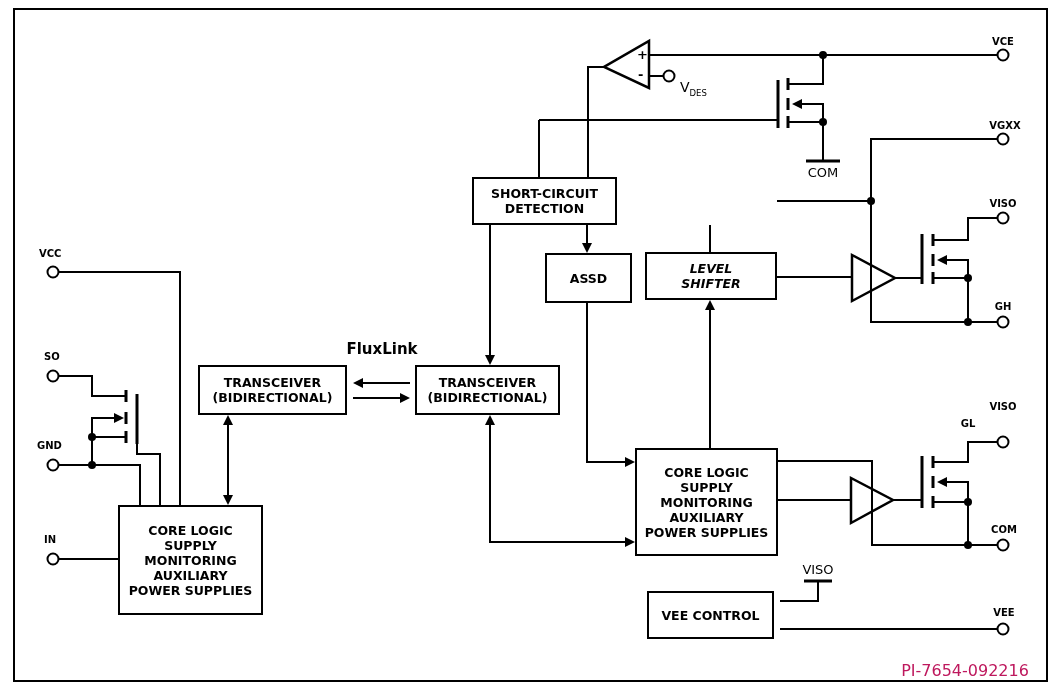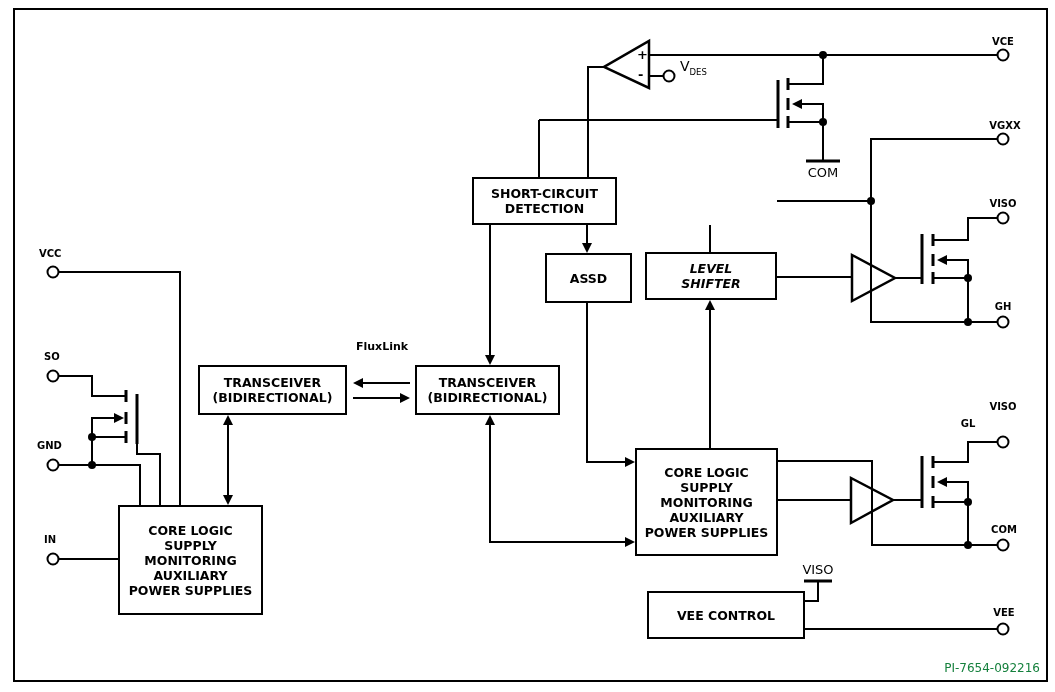--- a/index.html
+++ b/index.html
@@ -6,22 +6,22 @@
   #stage{position:relative;width:1055px;height:692px;background:#ffffff;
          font-family:"DejaVu Sans","Liberation Sans",sans-serif;color:#000;}
   #frame{position:absolute;left:13px;top:8px;width:1031px;height:670px;border:2.5px solid #000;}
   svg.layer{position:absolute;left:0;top:0;width:1055px;height:692px;}
   .box{position:absolute;box-sizing:border-box;border:2.5px solid #000;background:#fff;
        display:flex;align-items:center;justify-content:center;text-align:center;
        font-weight:bold;font-size:12.5px;line-height:1.2;white-space:pre-line;letter-spacing:0;}
   .pinlabel{position:absolute;font-weight:bold;font-size:10px;line-height:14px;}
   .pinlabel.ctr{width:84px;text-align:center;}
   .lbl{position:absolute;font-size:13px;line-height:14px;}
-  .fluxlink{position:absolute;font-weight:bold;font-size:11px;width:120px;text-align:center;}
-  .partnum{position:absolute;font-size:12px;color:#15803d;width:150px;text-align:right;}
+  .fluxlink{position:absolute;font-weight:bold;font-size:15px;width:120px;text-align:center;}
+  .partnum{position:absolute;font-size:16px;color:#be185d;width:150px;text-align:center;}
   .vdes{position:absolute;font-size:14px;line-height:14px;}
   .vdes sub{font-size:8.5px;}
   .cmp-sign{position:absolute;font-size:13px;font-weight:bold;line-height:12px;}
 </style>
 </head>
 <body>
 
 <div id="stage">
   <div id="frame"></div>
 
@@ -180,21 +180,21 @@
   <div class="box" style="left:118px;top:505px;width:145px;height:110px;">CORE LOGIC
 SUPPLY
 MONITORING
 AUXILIARY
 POWER SUPPLIES</div>
   <div class="box" style="left:635px;top:448px;width:143px;height:108px;">CORE LOGIC
 SUPPLY
 MONITORING
 AUXILIARY
 POWER SUPPLIES</div>
-  <div class="box" style="left:647px;top:591px;width:158px;height:48px;">VEE CONTROL</div>
+  <div class="box" style="left:647px;top:591px;width:127px;height:48px;">VEE CONTROL</div>
 
   <div class="pinlabel" style="left:39px;top:247px;">VCC</div>
   <div class="pinlabel" style="left:44px;top:350px;">SO</div>
   <div class="pinlabel" style="left:37px;top:439px;">GND</div>
   <div class="pinlabel" style="left:44px;top:533px;">IN</div>
 
   <div class="pinlabel ctr" style="left:961px;top:35px;">VCE</div>
   <div class="pinlabel ctr" style="left:963px;top:119px;">VGXX</div>
   <div class="pinlabel ctr" style="left:961px;top:197px;">VISO</div>
   <div class="pinlabel ctr" style="left:961px;top:300px;">GH</div>
@@ -202,21 +202,21 @@
   <div class="pinlabel ctr" style="left:926px;top:417px;">GL</div>
   <div class="pinlabel ctr" style="left:962px;top:523px;">COM</div>
   <div class="pinlabel ctr" style="left:962px;top:606px;">VEE</div>
 
   <div class="fluxlink" style="left:322px;top:340px;">FluxLink</div>
 
   <div class="lbl" style="left:793px;top:166px;width:60px;text-align:center;">COM</div>
 
   <div class="lbl" style="left:788px;top:563px;width:60px;text-align:center;">VISO</div>
 
-  <div class="vdes" style="left:680px;top:59px;">
+  <div class="vdes" style="left:680px;top:80px;">
     <span>V</span><sub>DES</sub>
   </div>
 
   <div class="cmp-sign" style="left:637px;top:49px;">+</div>
   <div class="cmp-sign" style="left:638px;top:69px;">-</div>
 
   <div class="partnum" style="left:890px;top:661px;">PI-7654-092216</div>
 </div>
 
 </body></html>

